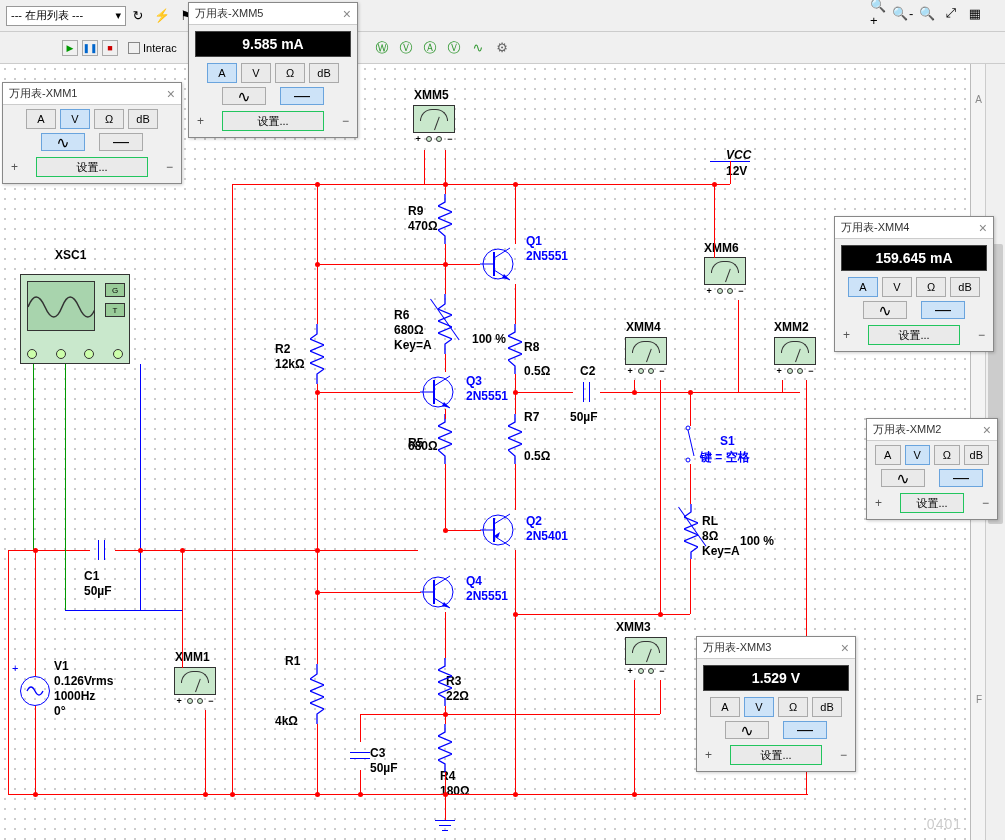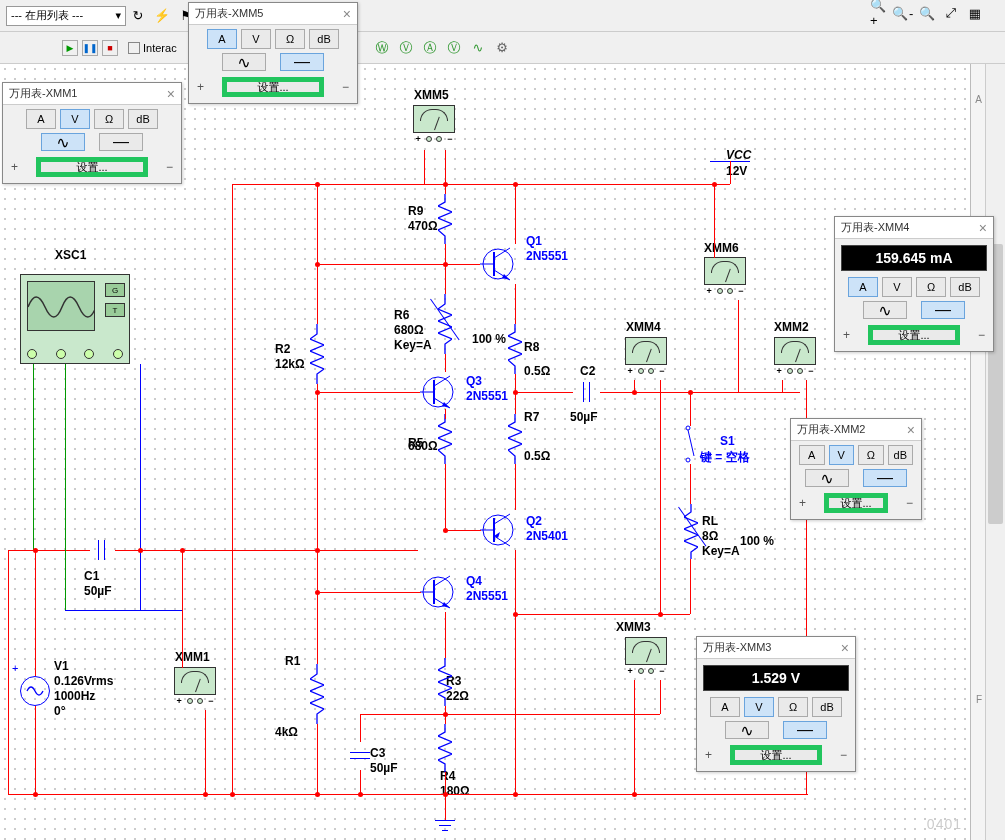--- a/index.html
+++ b/index.html
@@ -19,21 +19,21 @@
   .panel-title { height:22px; display:flex; align-items:center; padding:0 6px; font-size:11px; color:#333; background:#fff; border-bottom:1px solid #ccc; justify-content:space-between;}
   .panel-close { cursor:pointer; color:#888; font-size:14px;}
   .panel-display { margin:6px; background:#000; color:#fff; text-align:center; font-size:14px; padding:4px 0; font-weight:bold; border:1px solid #444;}
   .panel-btns { display:flex; justify-content:center; gap:4px; margin:4px 8px;}
   .btn-mode { width:30px; height:20px; background:#eaeaea; border:1px solid #aaa; font-size:11px; display:flex;align-items:center;justify-content:center; cursor:pointer;}
   .btn-mode.active { background:#cde3f8; border-color:#6aa4dd;}
   .panel-wave{display:flex;justify-content:center;gap:14px;margin:2px 8px 6px;}
   .wave-btn{width:44px;height:18px;border:1px solid #aaa;background:#eaeaea;display:flex;align-items:center;justify-content:center;cursor:pointer;}
   .wave-btn.active{background:#cde3f8;border-color:#6aa4dd;}
   .panel-set{display:flex;justify-content:space-between;align-items:center;padding:0 8px 6px;font-size:11px;}
-  .set-btn{flex:1;margin:0 18px;height:20px;border:5px solid #22c55e;background:#eaeaea;display:flex;align-items:center;justify-content:center;cursor:pointer;font-size:11px;}
+  .set-btn{flex:1;margin:0 18px;height:20px;border:1px solid #22c55e;background:#eaeaea;display:flex;align-items:center;justify-content:center;cursor:pointer;font-size:11px;}
   .pm{font-size:12px;color:#555;}
 
   .comp-label{position:absolute;font-size:12px;font-weight:bold;color:#000;line-height:14px;white-space:nowrap;}
   .comp-label.blue{color:#00f;}
   .meter{position:absolute;width:42px;height:42px;}
   .meter-box{width:42px;height:28px;background:#c9e8cc;border:1px solid #333;position:relative;}
   .meter-arc{position:absolute;left:6px;right:6px;top:3px;height:12px;border:1px solid #333;border-bottom:none;border-radius:16px 16px 0 0;}
   .meter-nd{position:absolute;left:50%;bottom:2px;width:1px;height:14px;background:#333;transform-origin:bottom;transform:rotate(20deg);}
   .meter-term{width:42px;height:12px;display:flex;justify-content:space-around;align-items:center;font-size:9px;}
   .meter-term span{width:6px;height:6px;border:1px solid #333;border-radius:50%;background:#c9e8cc;}
@@ -253,21 +253,21 @@
 
   <div class="comp-label" style="left:275px;top:278px;">R2</div>
   <div class="comp-label" style="left:275px;top:293px;text-align:center;">12kΩ</div>
   <div class="resistor-v" style="left:310px;top:260px;height:60px;">
       <svg width="14" height="60">
         <path d="M7 0 L7 10 L0 15 L14 21 L0 27 L14 33 L0 39 L14 45 L7 50 L7 60" stroke="#00f" fill="none" stroke-width="1.3"></path>
       </svg>
     </div>
 
   <div class="comp-label" style="left:285px;top:590px;">R1</div>
-  <div class="comp-label" style="left:275px;top:650px;margin-top:11px;">4kΩ</div>
+  <div class="comp-label" style="left:275px;top:650px;">4kΩ</div>
   <div class="resistor-v" style="left:310px;top:600px;height:60px;">
       <svg width="14" height="60">
         <path d="M7 0 L7 10 L0 15 L14 21 L0 27 L14 33 L0 39 L14 45 L7 50 L7 60" stroke="#00f" fill="none" stroke-width="1.3"></path>
       </svg>
     </div>
 
   <div class="comp-label" style="left:446px;top:610px;">R3</div>
   <div class="comp-label" style="left:446px;top:625px;">22Ω</div>
   <div class="resistor-v" style="left:438px;top:594px;height:48px;">
       <svg width="14" height="48">
@@ -504,20 +504,21 @@
 </div>
 <div class="scrollbar-v">
   <div class="sb-thumb" style="top:180px;height:280px;"></div>
 </div>
 
 <div class="panel" style="left:188px;top:2px;width:170px;">
   <div class="panel-title">
       <span>万用表-XMM5</span>
       <span class="panel-close">×</span>
     </div>
+  <div class="panel-display">9.585 mA</div>
   <div class="panel-btns">
     <div class="btn-mode active">A</div>
     <div class="btn-mode">V</div>
     <div class="btn-mode">Ω</div>
     <div class="btn-mode">dB</div>
   </div>
   <div class="panel-wave">
     <div class="wave-btn">∿</div>
     <div class="wave-btn active">—</div>
   </div>
@@ -566,21 +567,21 @@
     <div class="wave-btn">∿</div>
     <div class="wave-btn active">—</div>
   </div>
   <div class="panel-set">
       <span class="pm">+</span>
       <div class="set-btn">设置...</div>
       <span class="pm">−</span>
     </div>
 </div>
 
-<div class="panel" style="left:790px;top:418px;width:132px;">
+<div class="panel" style="left:866px;top:418px;width:132px;">
   <div class="panel-title">
       <span>万用表-XMM2</span>
       <span class="panel-close">×</span>
     </div>
   <div class="panel-btns">
     <div class="btn-mode">A</div>
     <div class="btn-mode active">V</div>
     <div class="btn-mode">Ω</div>
     <div class="btn-mode">dB</div>
   </div>

